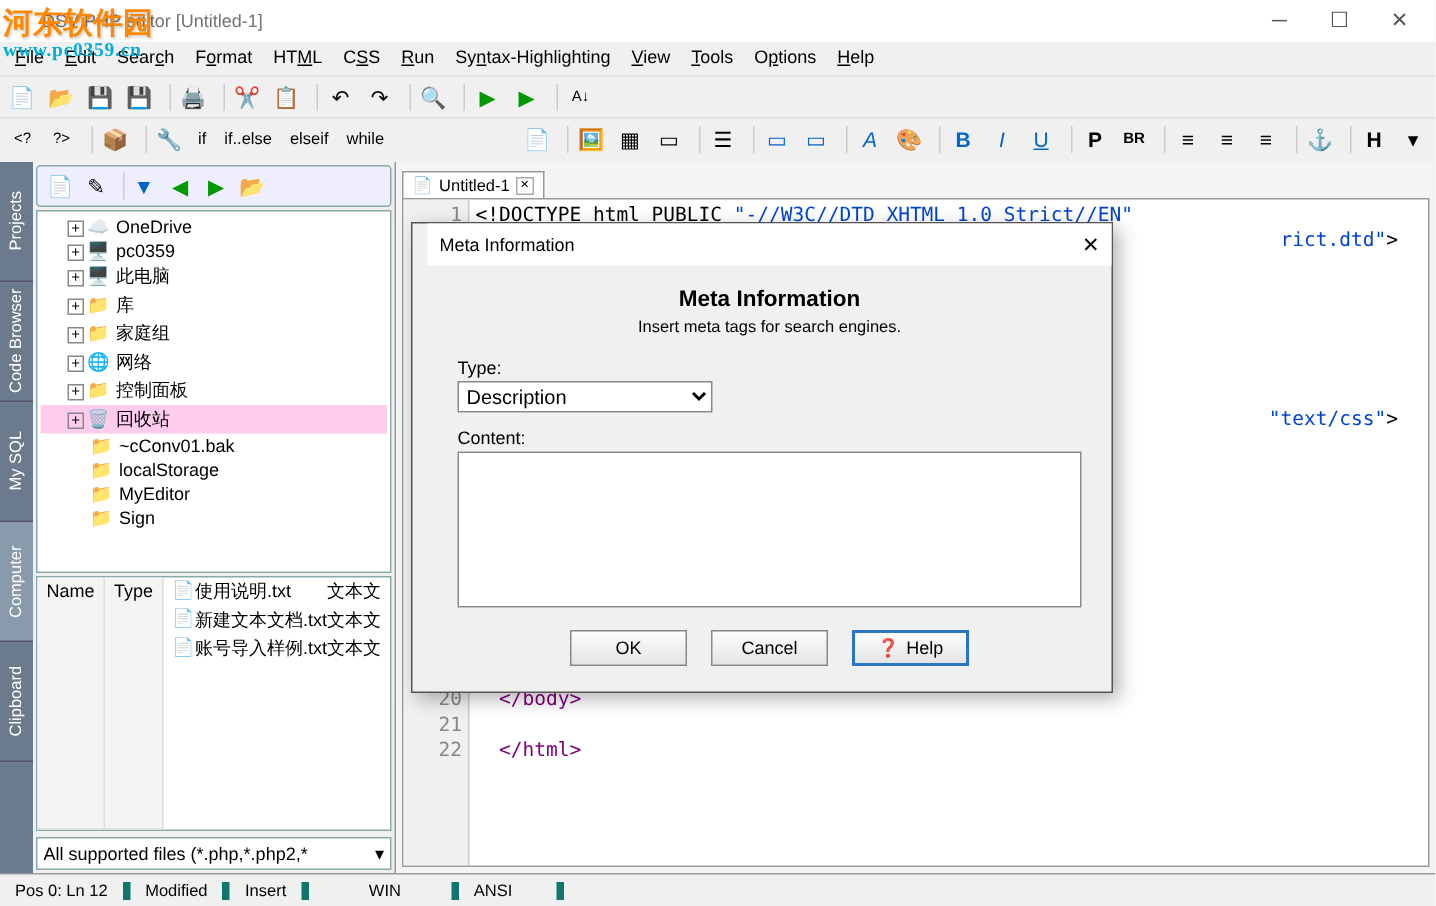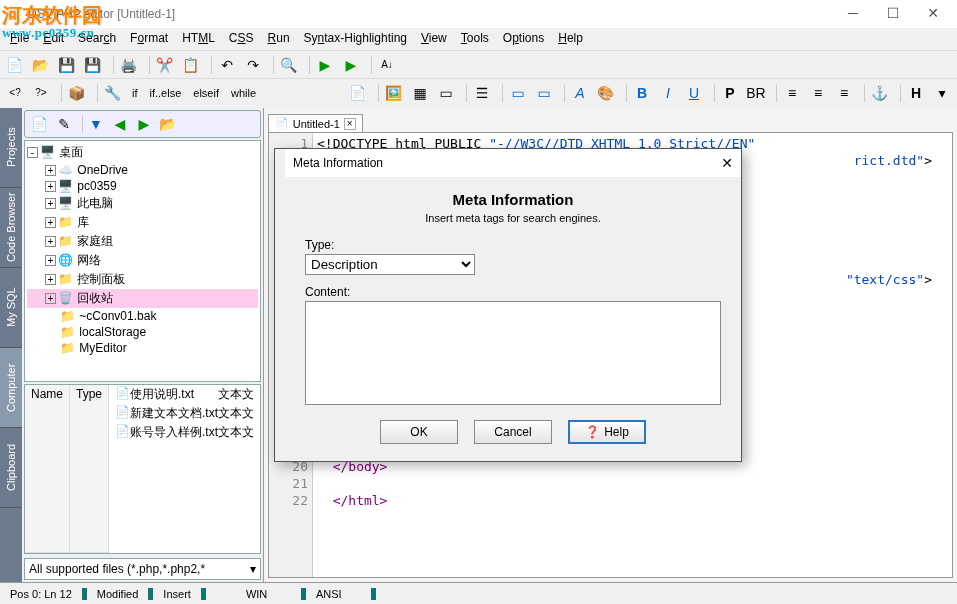--- a/index.html
+++ b/index.html
@@ -138,21 +138,21 @@
   <div class="tbtn" style="color:#06c">▭</div>
   <div class="tbtn sep"></div>
   <div class="tbtn" style="font-style:italic;color:#06c">A</div>
   <div class="tbtn">🎨</div>
   <div class="tbtn sep"></div>
   <div class="tbtn" style="color:#06c;font-weight:bold">B</div>
   <div class="tbtn" style="color:#06c;font-style:italic">I</div>
   <div class="tbtn" style="color:#06c;text-decoration:underline">U</div>
   <div class="tbtn sep"></div>
   <div class="tbtn" style="font-weight:bold">P</div>
-  <div class="tbtn" style="font-size:14px;font-weight:normal">BR</div>
+  <div class="tbtn" style="font-size:10px;font-weight:bold">BR</div>
   <div class="tbtn sep"></div>
   <div class="tbtn">≡</div>
   <div class="tbtn">≡</div>
   <div class="tbtn">≡</div>
   <div class="tbtn sep"></div>
   <div class="tbtn">⚓</div>
   <div class="tbtn sep"></div>
   <div class="tbtn" style="font-weight:bold">H</div>
   <div class="tbtn">▾</div>
 </div>
@@ -170,32 +170,32 @@
     <div class="ltoolbar">
       <div class="tbtn">📄</div>
       <div class="tbtn">✎</div>
       <div class="tbtn sep"></div>
       <div class="tbtn" style="color:#06c">▼</div>
       <div class="tbtn" style="color:#090">◀</div>
       <div class="tbtn" style="color:#090">▶</div>
       <div class="tbtn">📂</div>
     </div>
     <div class="tree">
-      <div><span class="exp">-</span><span class="ico ic-monitor"></span> <span>桌面</span></div>
       <div style="padding-left:18px"><span class="exp">+</span><span class="ico ic-cloud"></span> <span>OneDrive</span></div>
       <div style="padding-left:18px"><span class="exp">+</span><span class="ico ic-monitor"></span> <span>pc0359</span></div>
       <div style="padding-left:18px"><span class="exp">+</span><span class="ico ic-monitor"></span> <span>此电脑</span></div>
       <div style="padding-left:18px"><span class="exp">+</span><span class="ico ic-folder"></span> <span>库</span></div>
       <div style="padding-left:18px"><span class="exp">+</span><span class="ico ic-folder"></span> <span>家庭组</span></div>
       <div style="padding-left:18px"><span class="exp">+</span><span class="ico ic-net"></span> <span>网络</span></div>
       <div style="padding-left:18px"><span class="exp">+</span><span class="ico ic-folder"></span> <span>控制面板</span></div>
       <div style="padding-left:18px;background:#fce"><span class="exp">+</span><span class="ico ic-bin"></span> <span>回收站</span></div>
       <div style="padding-left:33px"><span class="ico ic-folder"></span> <span>~cConv01.bak</span></div>
       <div style="padding-left:33px"><span class="ico ic-folder"></span> <span>localStorage</span></div>
       <div style="padding-left:33px"><span class="ico ic-folder"></span> <span>MyEditor</span></div>
+      <div style="padding-left:33px"><span class="ico ic-folder"></span> <span>Sign</span></div>
     </div>
     <div class="flist">
       <div class="hdr">
         <div style="flex:1">Name</div>
         <div>Type</div>
       </div>
       <div class="rows">
         <div>📄 <span class="fn">使用说明.txt</span><span>文本文</span></div>
         <div>📄 <span class="fn">新建文本文档.txt</span><span>文本文</span></div>
         <div>📄 <span class="fn">账号导入样例.txt</span><span>文本文</span></div>

